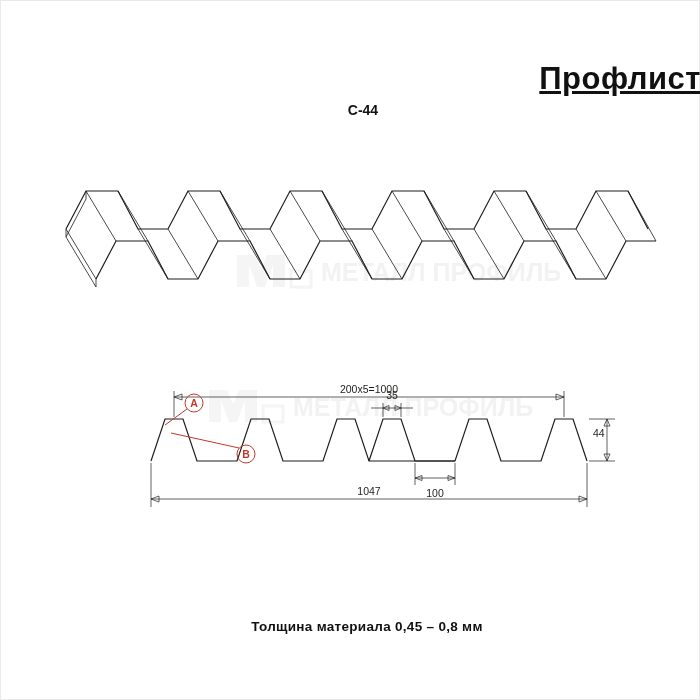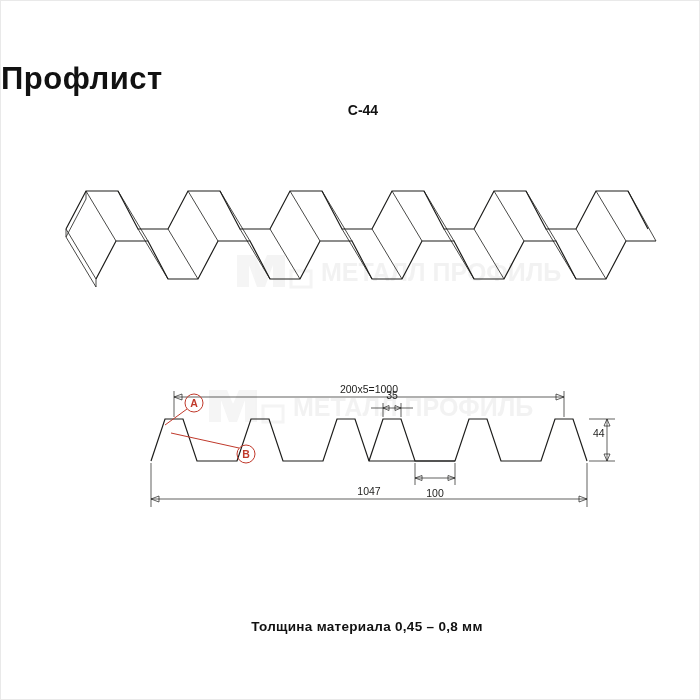--- a/index.html
+++ b/index.html
@@ -19,25 +19,26 @@
     width: 700px;
     height: 700px;
     box-sizing: border-box;
     border: 1px solid #e9e9e9;
   }
   .title {
     position: absolute;
     top: 60px;
     left: 0;
     width: 700px;
-    text-align: left;
+    text-align: right;
     font-size: 31px;
     font-weight: bold;
     letter-spacing: 0.5px;
     color: #111111;
+    text-decoration: underline;
   }
   .subtitle {
     position: absolute;
     top: 101px;
     left: 12px;
     width: 700px;
     text-align: center;
     font-size: 14px;
     font-weight: bold;
     color: #111111;

